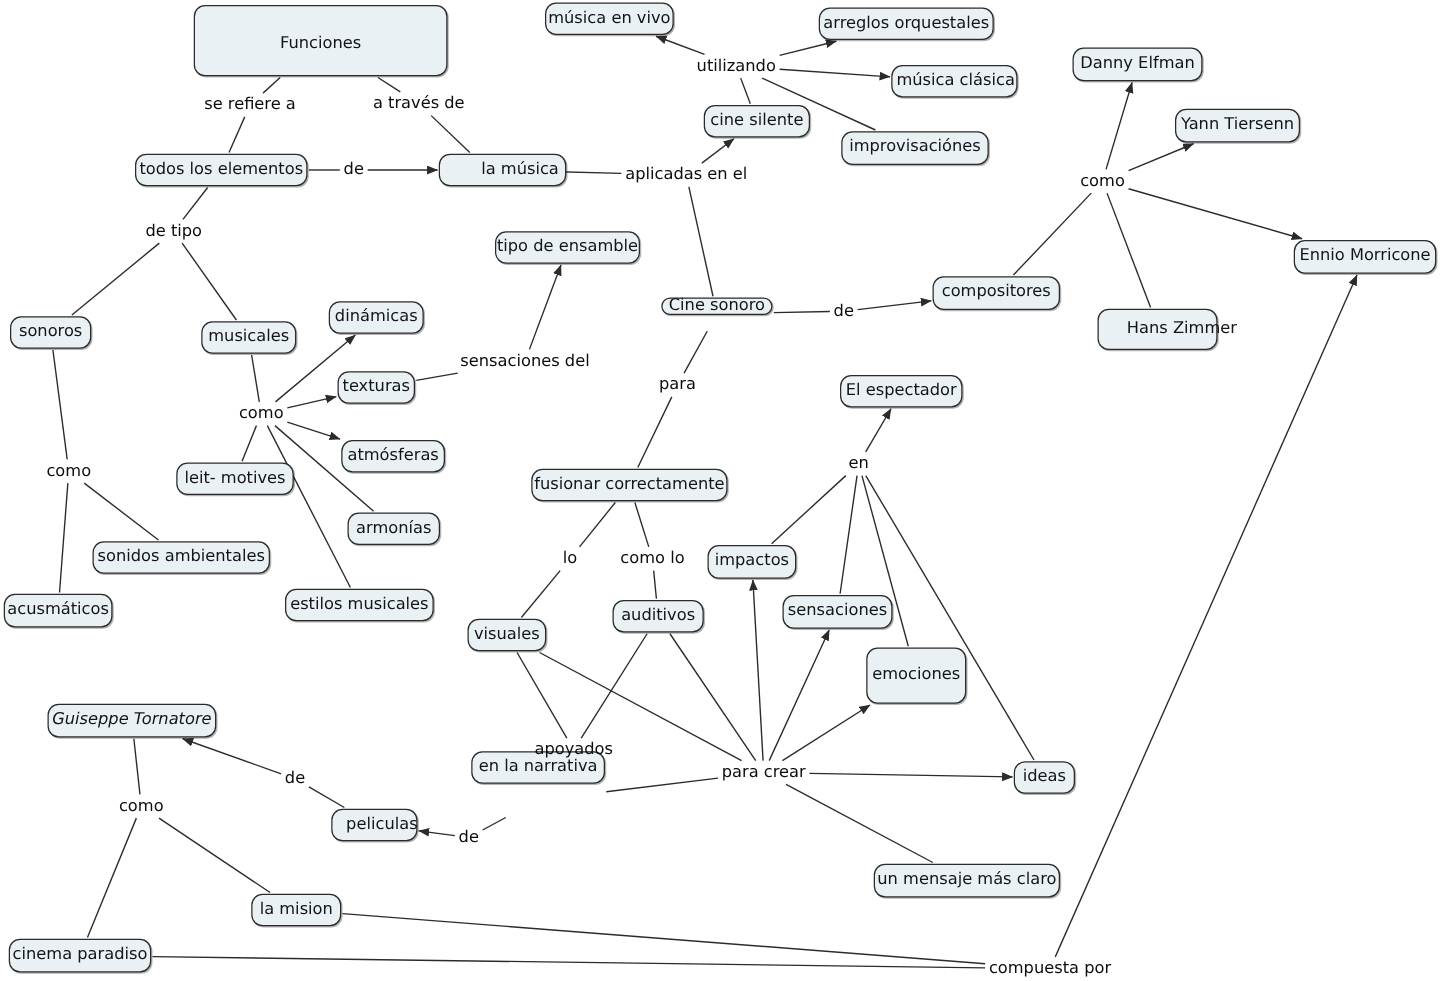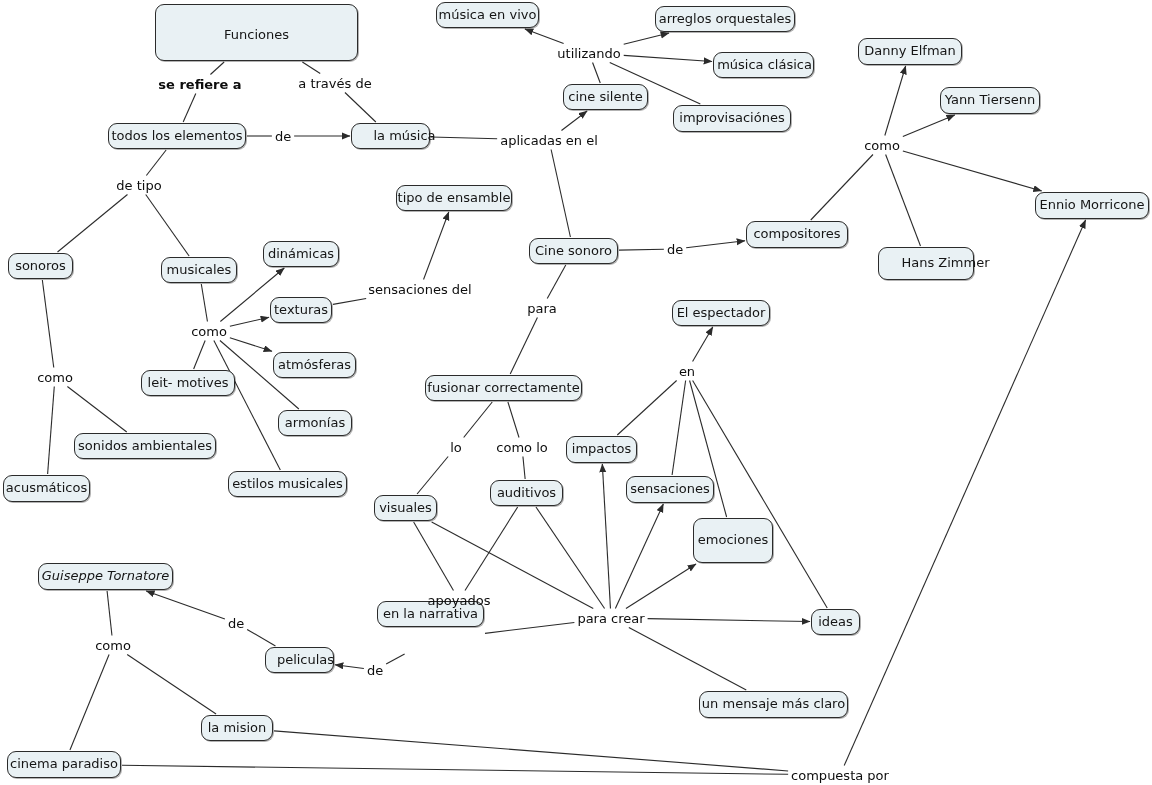--- a/index.html
+++ b/index.html
@@ -140,26 +140,26 @@
   <div id="nodes-group">
       <div class="node tall-top" style="left: 155px; top: 4px; width: 203px; height: 57px;">Funciones</div>
       <div class="node" style="left: 436px; top: 2px; width: 103px; height: 26px;">música en vivo</div>
       <div class="node" style="left: 655px; top: 6px; width: 140px; height: 26px;">arreglos orquestales</div>
       <div class="node" style="left: 858px; top: 38px; width: 104px; height: 27px;">Danny Elfman</div>
       <div class="node" style="left: 713px; top: 52px; width: 101px; height: 26px; padding-left: 10px;">música clásica</div>
       <div class="node" style="left: 940px; top: 87px; width: 100px; height: 27px;">Yann Tiersenn</div>
       <div class="node" style="left: 563px; top: 84px; width: 85px; height: 26px;">cine silente</div>
       <div class="node" style="left: 673px; top: 105px; width: 118px; height: 27px;">improvisaciónes</div>
       <div class="node" style="left: 108px; top: 123px; width: 138px; height: 26px;">todos los elementos</div>
-      <div class="node" style="left: 351px; top: 123px; width: 79px; height: 26px; padding-left: 36px;">la música</div>
+      <div class="node" style="left: 351px; top: 123px; width: 102px; height: 26px; padding-left: 36px;">la música</div>
       <div class="node" style="left: 1035px; top: 192px; width: 114px; height: 27px;">Ennio Morricone</div>
       <div class="node" style="left: 396px; top: 185px; width: 116px; height: 26px;">tipo de ensamble</div>
       <div class="node" style="left: 746px; top: 221px; width: 102px; height: 27px;">compositores</div>
       <div class="node" style="left: 263px; top: 241px; width: 76px; height: 26px;">dinámicas</div>
-      <div class="node" style="left: 529px; top: 238px; width: 89px; height: 26px;">Cine sonoro</div>
+      <div class="node" style="left: 529px; top: 238px; width: 89px; height: 14px;">Cine sonoro</div>
       <div class="node" style="left: 878px; top: 247px; width: 96px; height: 33px; padding-left: 47px;">Hans Zimmer</div>
       <div class="node" style="left: 8px; top: 253px; width: 65px; height: 26px;">sonoros</div>
       <div class="node" style="left: 161px; top: 257px; width: 76px; height: 26px;">musicales</div>
       <div class="node" style="left: 270px; top: 297px; width: 62px; height: 26px;">texturas</div>
       <div class="node" style="left: 672px; top: 300px; width: 98px; height: 26px;">El espectador</div>
       <div class="node" style="left: 273px; top: 352px; width: 83px; height: 26px;">atmósferas</div>
       <div class="node" style="left: 141px; top: 370px; width: 94px; height: 26px;">leit- motives</div>
       <div class="node" style="left: 425px; top: 375px; width: 157px; height: 26px;">fusionar correctamente</div>
       <div class="node" style="left: 278px; top: 410px; width: 74px; height: 26px;">armonías</div>
       <div class="node" style="left: 74px; top: 433px; width: 142px; height: 26px;">sonidos ambientales</div>
@@ -172,21 +172,21 @@
       <div class="node" style="left: 693px; top: 518px; width: 80px; height: 45px;">emociones</div>
       <div class="node" style="left: 38px; top: 563px; width: 135px; height: 27px; font-style: italic;">Guiseppe Tornatore</div>
       <div class="node" style="left: 811px; top: 609px; width: 49px; height: 26px;">ideas</div>
       <div class="node" style="left: 377px; top: 590px; width: 107px; height: 26px; margin-top: 11px;">en la narrativa</div>
       <div class="node" style="left: 265px; top: 647px; width: 69px; height: 26px; padding-left: 20px;">peliculas</div>
       <div class="node" style="left: 699px; top: 691px; width: 149px; height: 27px;">un mensaje más claro</div>
       <div class="node" style="left: 201px; top: 715px; width: 72px; height: 26px;">la mision</div>
       <div class="node" style="left: 7px; top: 751px; width: 114px; height: 27px;">cinema paradiso</div>
     </div>
   <div id="labels-group">
-      <div class="linklabel" style="left: 200px; top: 84px; font-weight: bold;">se refiere a</div>
+      <div class="linklabel" style="left: 200px; top: 84px;">se refiere a</div>
       <div class="linklabel" style="left: 335px; top: 83px;">a  través de</div>
       <div class="linklabel" style="left: 589px; top: 53px;">utilizando</div>
       <div class="linklabel" style="left: 283px; top: 136px;">de</div>
       <div class="linklabel" style="left: 549px; top: 140px;">aplicadas en el</div>
       <div class="linklabel" style="left: 882px; top: 145px;">como</div>
       <div class="linklabel" style="left: 139px; top: 185px;">de tipo</div>
       <div class="linklabel" style="left: 675px; top: 249px;">de</div>
       <div class="linklabel" style="left: 420px; top: 289px;">sensaciones del</div>
       <div class="linklabel" style="left: 209px; top: 331px;">como</div>
       <div class="linklabel" style="left: 542px; top: 308px;">para</div>

